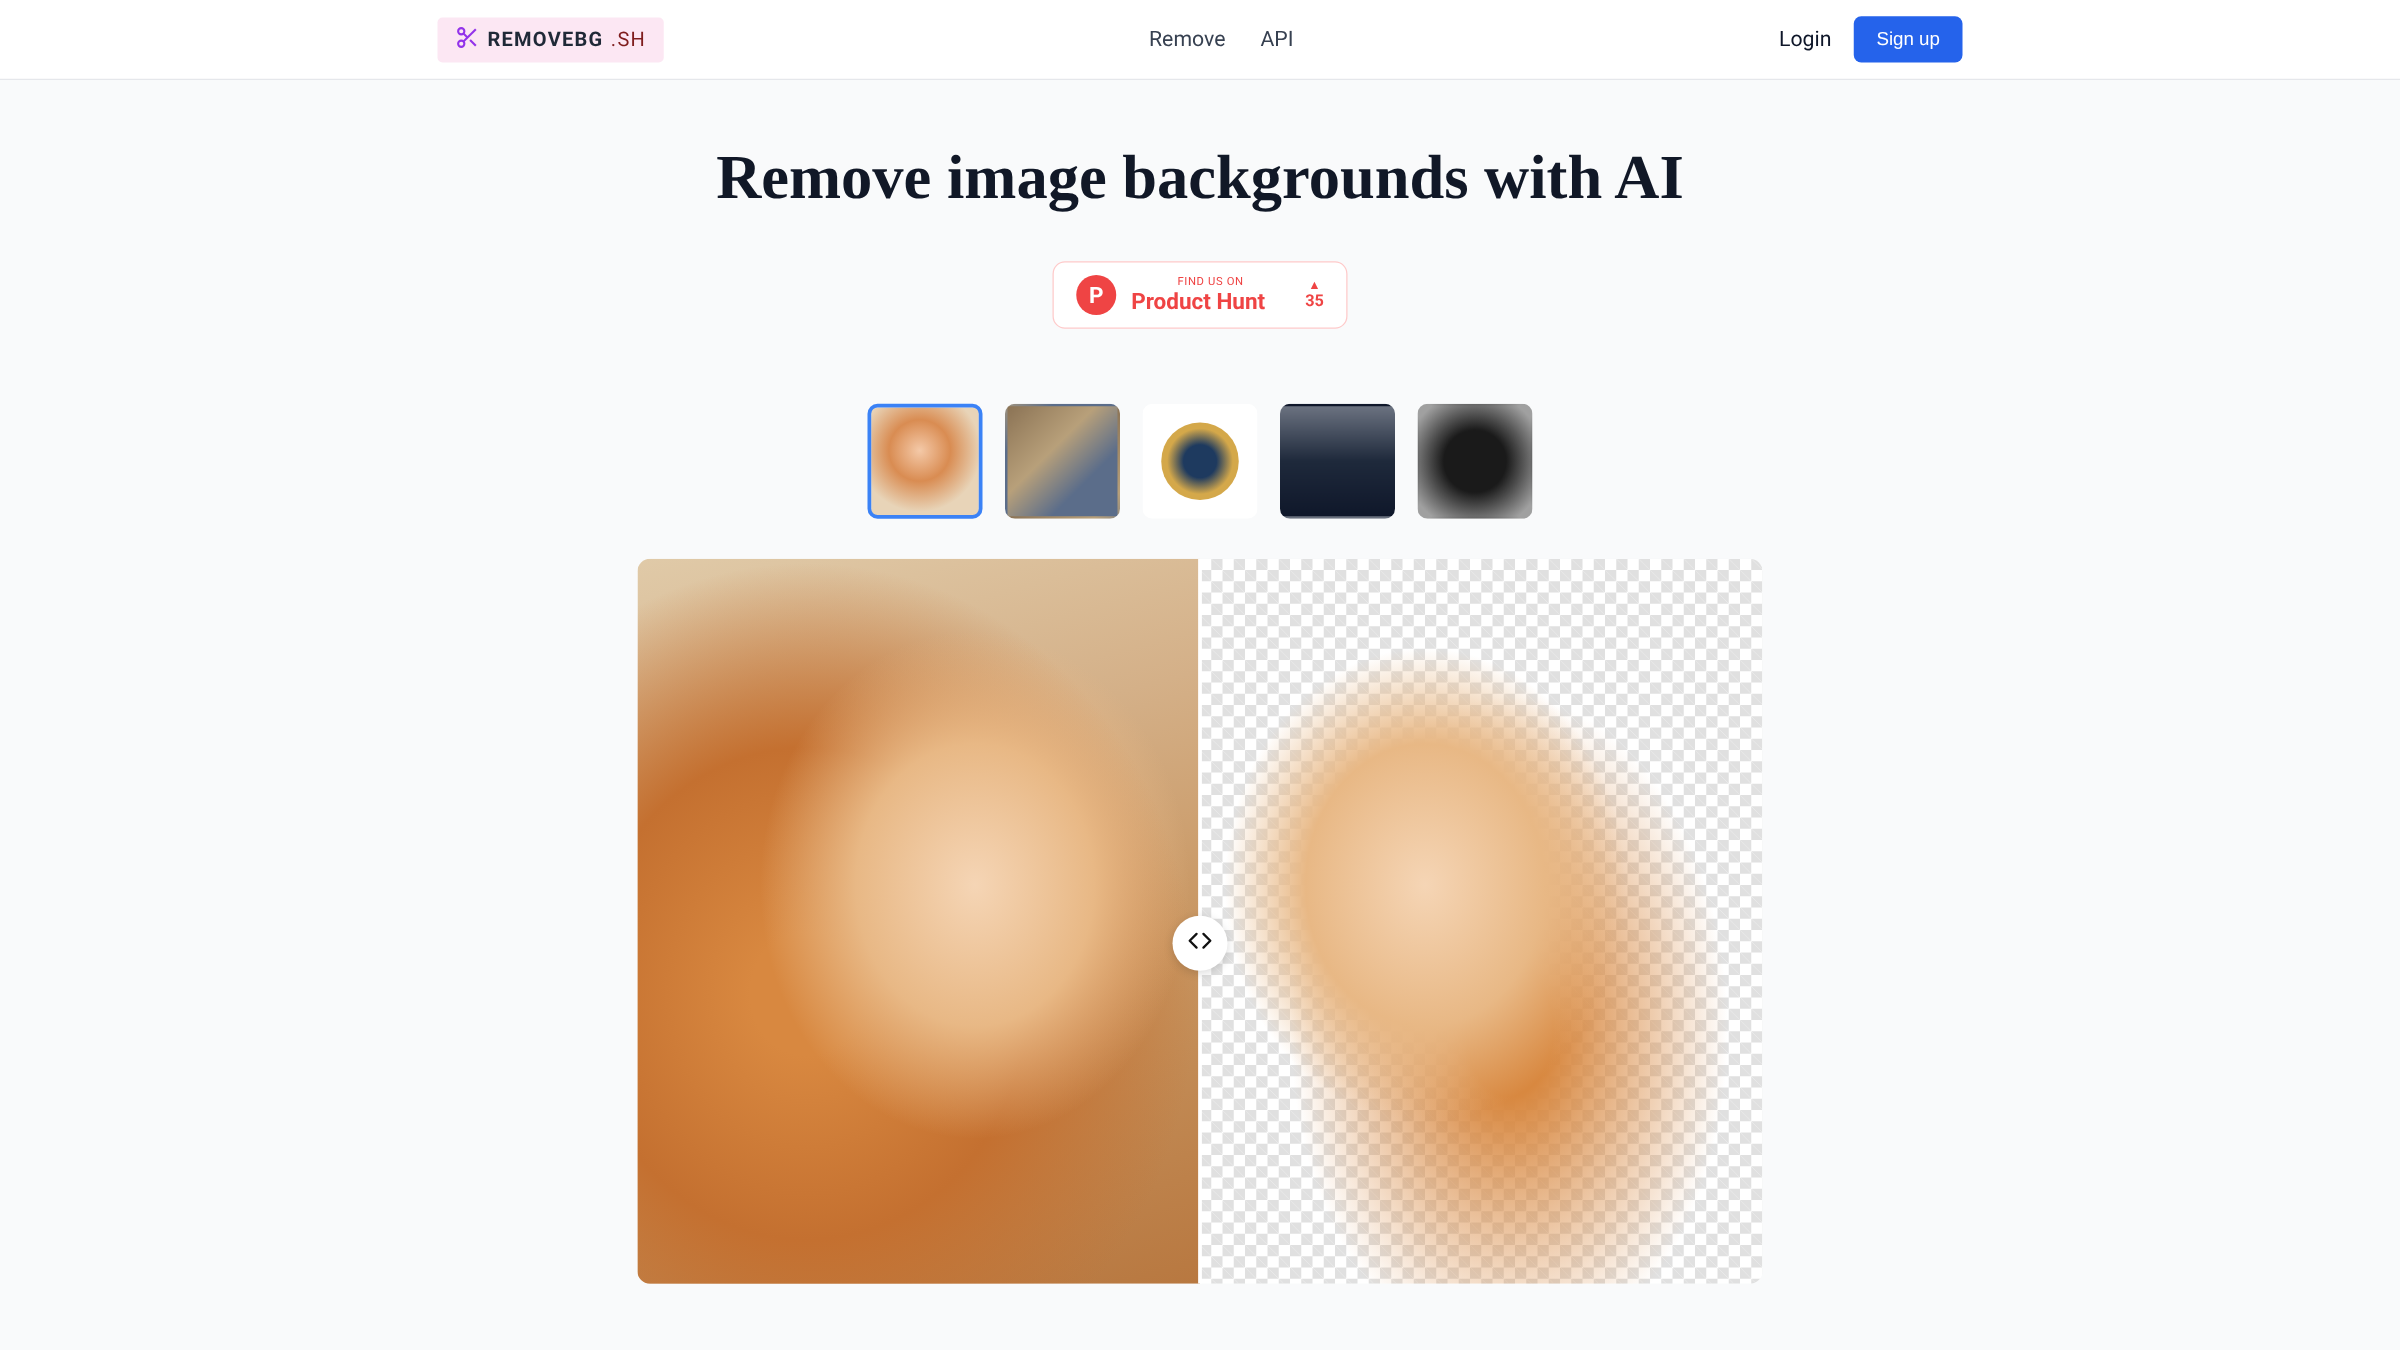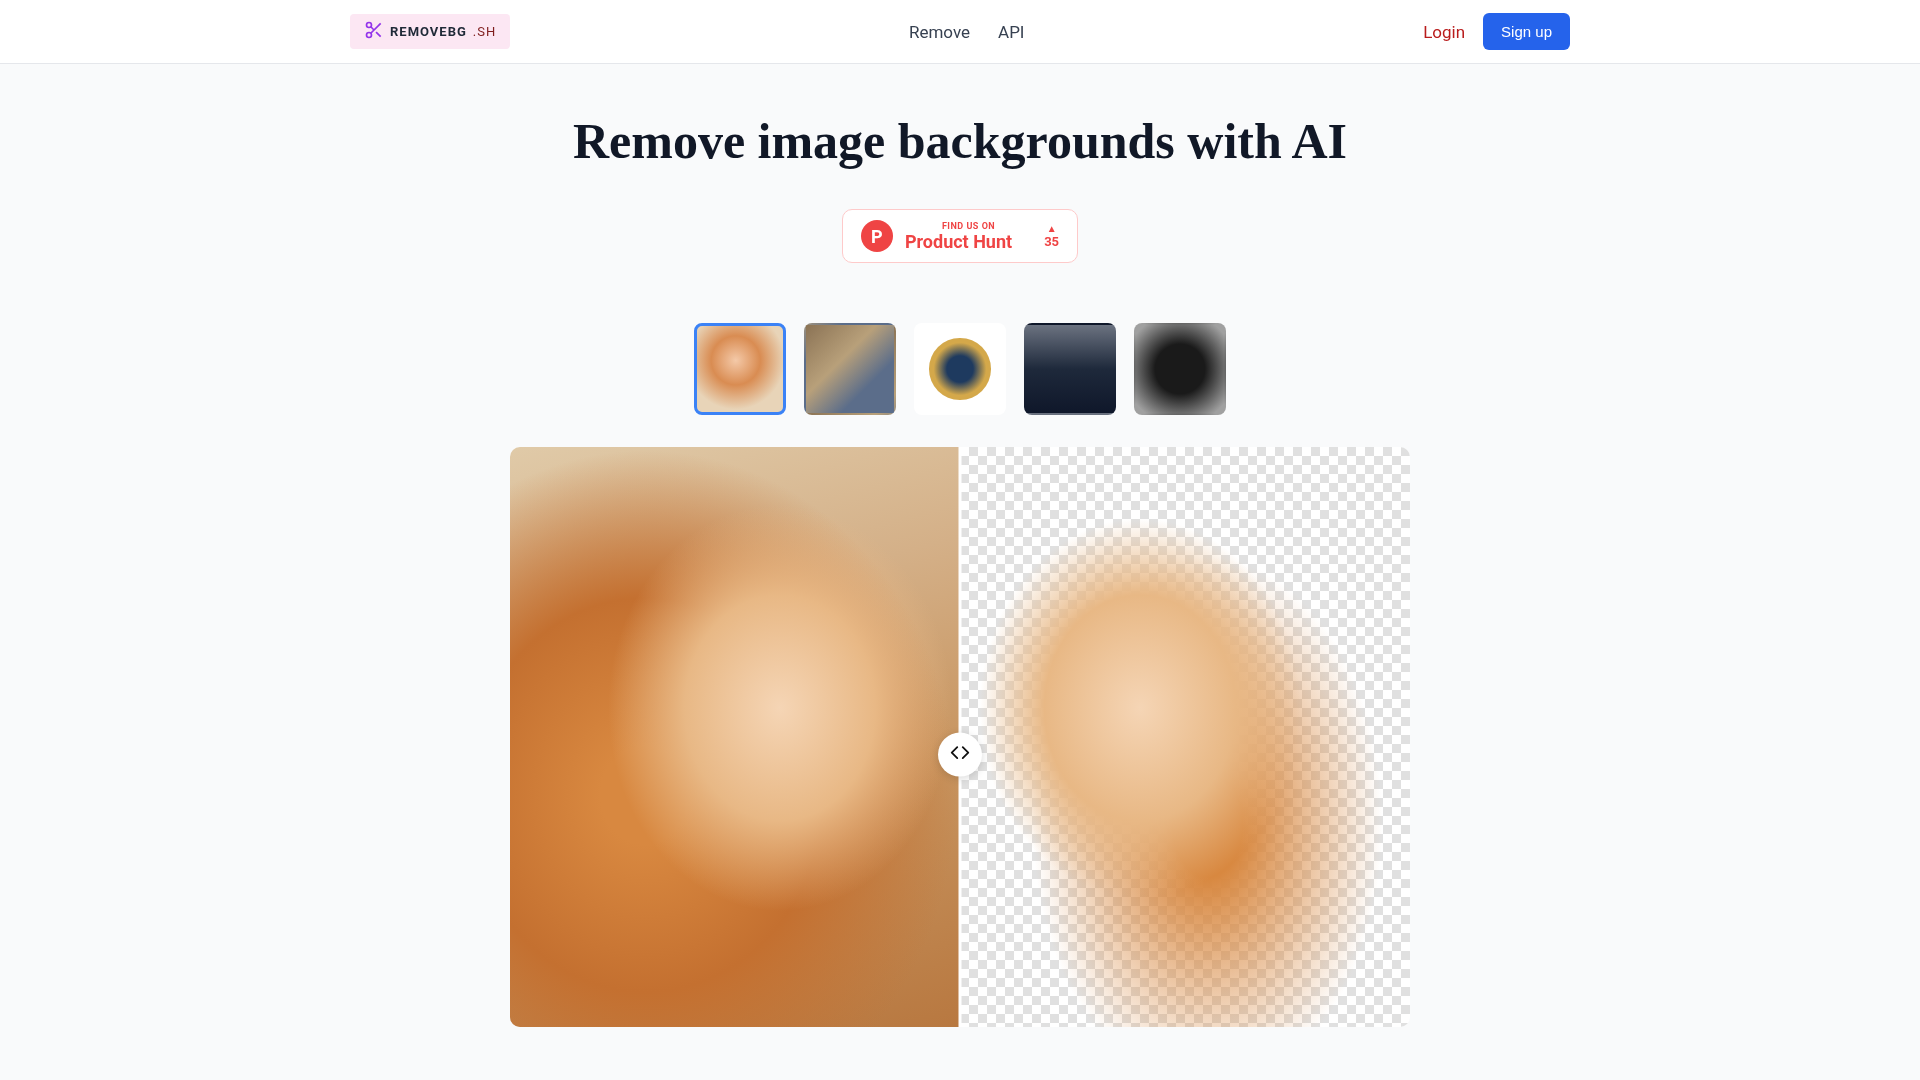--- a/index.html
+++ b/index.html
@@ -26,29 +26,29 @@
       padding: 0 10px;
     }
     .logo {
       background: #fce7f3;
       padding: 6px 14px;
       border-radius: 4px;
       display: flex;
       align-items: center;
       gap: 6px;
       font-weight: 700;
-      font-size: 13px;
+      font-size: 16px;
       letter-spacing: 1px;
       color: #1f2937;
     }
     .logo-sh { color: #7f1d1d; font-weight: 400; }
     .nav-center { display: flex; gap: 28px; }
     .nav-link { color: #374151; font-size: 17px; cursor: pointer; }
     .nav-right { display: flex; align-items: center; gap: 18px; }
-    .login-link { color: #b91c1c; font-size: 17px; cursor: pointer; }
+    .login-link { color: #0f172a; font-size: 17px; cursor: pointer; }
     .signup-btn {
       background: #2563eb;
       color: #fff;
       border: none;
       padding: 10px 18px;
       border-radius: 6px;
       font-size: 15px;
       font-weight: 500;
       cursor: pointer;
     }
@@ -82,21 +82,21 @@
       background: #ef4444;
       border-radius: 50%;
       display: flex;
       align-items: center;
       justify-content: center;
       color: #fff;
       font-weight: 700;
       font-size: 18px;
     }
     .ph-text { text-align: left; }
-    .ph-top { font-size: 9px; color: #ef4444; font-weight: 700; letter-spacing: 0.5px; padding-left: 37px; }
+    .ph-top { font-size: 9px; color: #ef4444; font-weight: 400; letter-spacing: 0.5px; padding-left: 37px; }
     .ph-bottom { font-size: 18px; color: #ef4444; font-weight: 700; }
     .ph-vote { display: flex; flex-direction: column; align-items: center; margin-left: 20px; color: #ef4444; }
     .ph-tri { font-size: 10px; }
     .ph-count { font-size: 13px; font-weight: 700; }
     .thumbs {
       display: flex;
       justify-content: center;
       gap: 18px;
       margin-top: 60px;
     }

